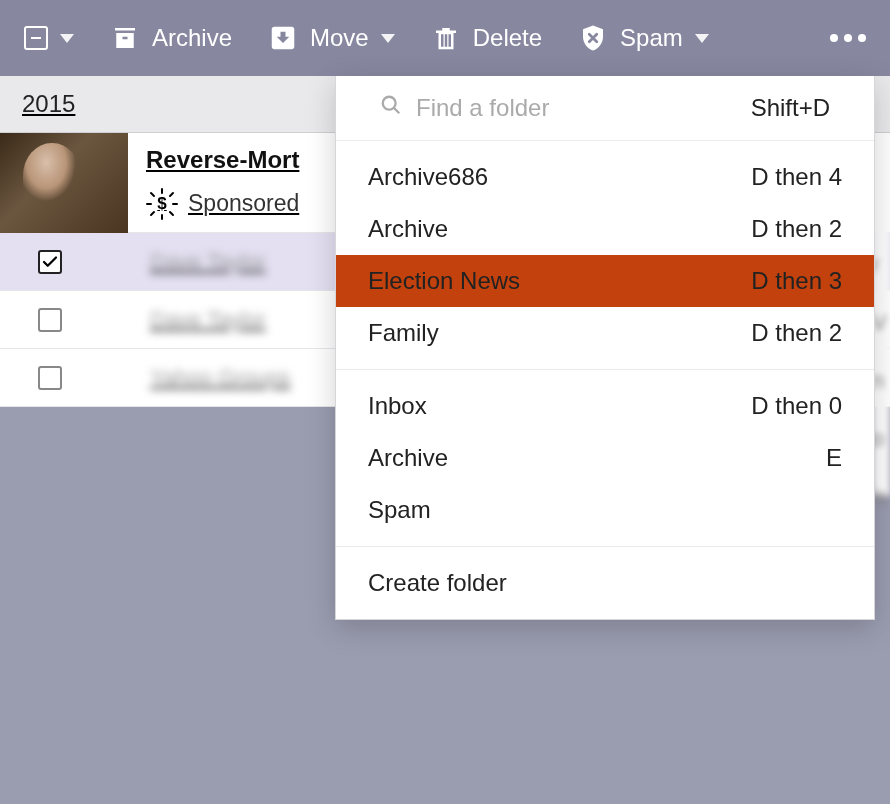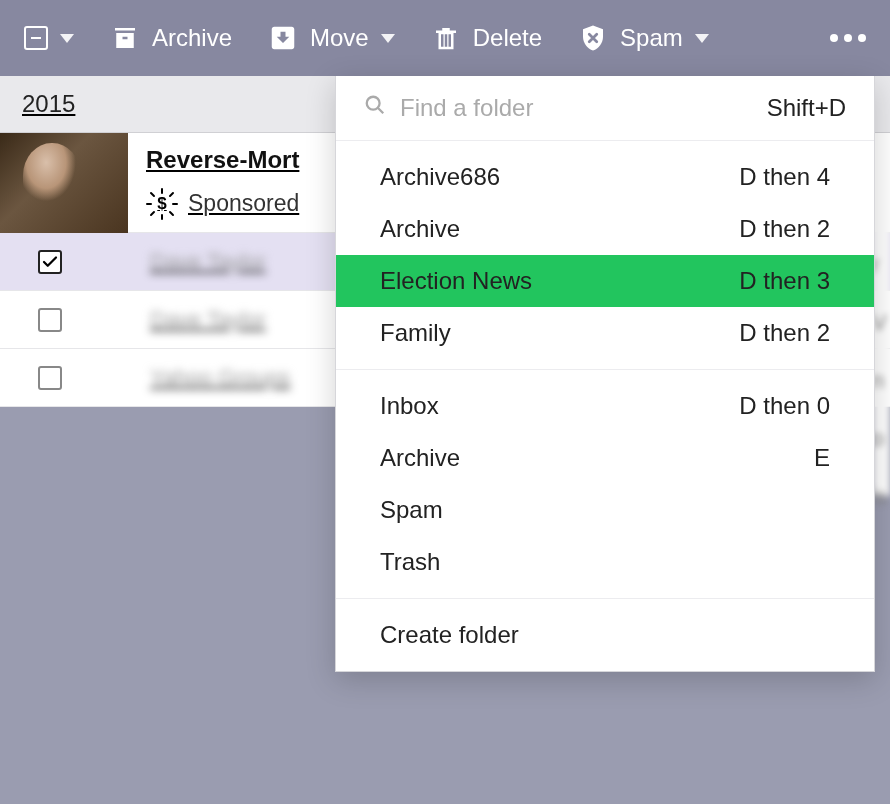--- a/index.html
+++ b/index.html
@@ -202,21 +202,21 @@
       border: 1px solid #d6d6da;
       border-top: none;
       box-shadow: 0 8px 28px rgba(0,0,0,0.18);
       z-index: 10;
       font-size: 24px;
       color: #222;
     }
     .dropdown-search {
       display: flex;
       align-items: center;
-      padding: 18px 28px;
+      padding: 18px 44px;
       border-bottom: 1px solid #ececef;
     }
     .dropdown-search .search-icon {
       color: #aaa;
       margin-right: 14px;
     }
     .dropdown-search-input {
       flex: 1;
       color: #aaa;
       font-size: 24px;
@@ -228,25 +228,25 @@
       padding: 10px 0;
       border-bottom: 1px solid #ececef;
     }
     .dropdown-section:last-child {
       border-bottom: none;
     }
     .dropdown-item {
       display: flex;
       justify-content: space-between;
       align-items: center;
-      padding: 12px 44px;
+      padding: 12px 32px;
       cursor: pointer;
     }
     .dropdown-item.highlighted {
-      background: #22c55e;
+      background: #c2410c;
     }
     .dropdown-item-shortcut {
       color: #222;
     }
   </style>
 </head>
 <body>
 
 <div class="toolbar">
   <div class="toolbar-item">
@@ -394,24 +394,20 @@
         <span class="dropdown-item-shortcut">D then 0</span>
       </div>
       <div class="dropdown-item">
         <span>Archive</span>
         <span class="dropdown-item-shortcut">E</span>
       </div>
       <div class="dropdown-item">
         <span>Spam</span>
         <span class="dropdown-item-shortcut"></span>
       </div>
-      <div class="dropdown-item">
-        <span>Trash</span>
-        <span class="dropdown-item-shortcut"></span>
-      </div>
     </div>
 
     <div class="dropdown-section">
       <div class="dropdown-item">
         <span>Create folder</span>
       </div>
     </div>
   </div>
 
 </div>

